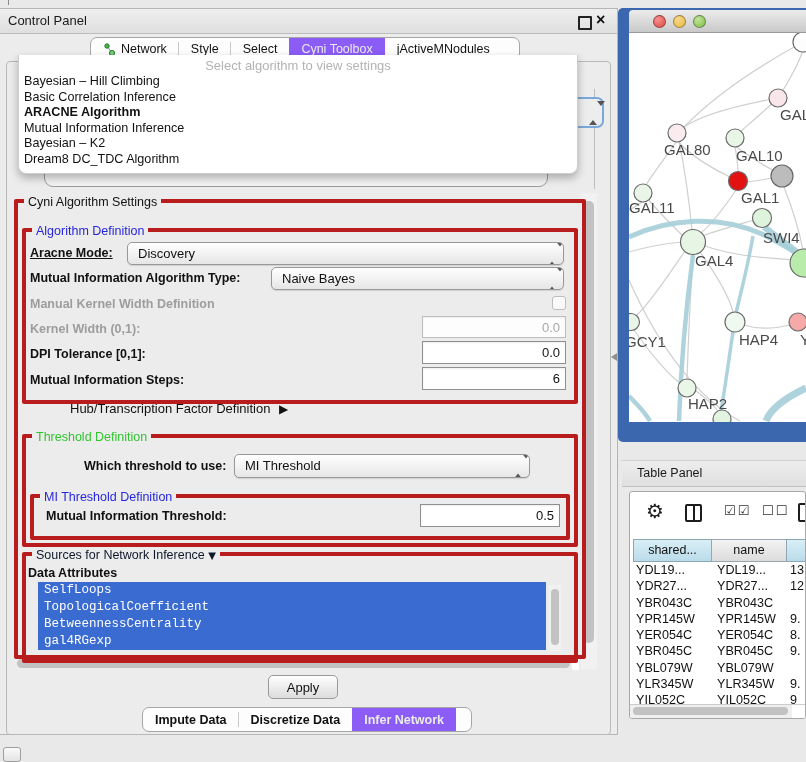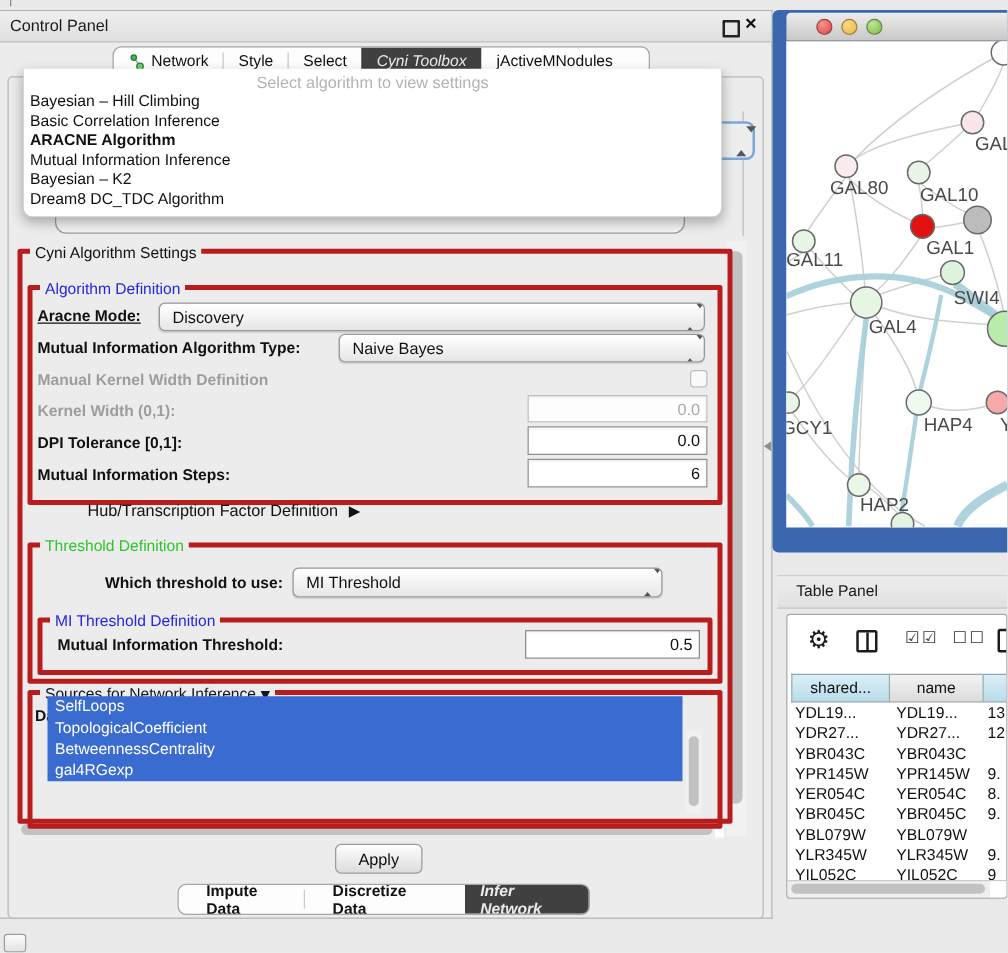--- a/index.html
+++ b/index.html
@@ -9,24 +9,24 @@
   
   #cp{left:0;top:8px;width:618px;height:727px;background:#ececec;border:1px solid #b5b5b5;border-left:none;box-sizing:border-box;}
   .cp-titlebar{left:0;top:0;width:100%;height:24px;background:linear-gradient(#efefef,#dfdfdf);border-bottom:1px solid #bdbdbd;}
   .cp-title{left:8px;top:4px;font-size:13px;color:#1a1a1a;}
   .float-btn{left:578px;top:7px;width:10px;height:10px;border:2px solid #222;border-radius:1px;}
   .close-btn{left:596px;top:2px;font-size:16px;font-weight:bold;color:#111;}
   
   .tabbar{left:90px;top:28px;width:428px;height:22px;background:#fdfdfd;border:1px solid #a6a6a6;border-radius:7px;display:flex;align-items:stretch;overflow:hidden;}
   .tab{display:flex;align-items:center;padding:0 12px;font-size:12.5px;color:#111;position:relative;}
   .tab .sep{position:absolute;right:0;top:4px;bottom:4px;width:1px;background:#c9c9c9;}
-  .tab.sel{background:#404040;color:#ebebeb;font-style:italic;}
+  .tab.sel{background:#8b5cf6;color:#ebebeb;}
   .tab svg{margin-right:5px;}
   .tabbar2{left:142px;top:698px;width:328px;height:23px;background:#fdfdfd;border:1px solid #a6a6a6;border-radius:7px;display:flex;overflow:hidden;}
-  .tabbar2 .tab{font-weight:bold;margin-left:10px;}
+  .tabbar2 .tab{font-weight:bold;}
   .tabbar2 .tab.sel{font-weight:bold;}
   
   .cp-body{left:6px;top:52px;width:605px;height:674px;background:#ececec;border:1px solid #b8b8b8;border-radius:4px;box-sizing:border-box;}
   
   .fs{position:absolute;border:4px solid #b91c1c;border-radius:2px;}
   .legend{position:absolute;top:-8px;left:6px;background:#ececec;padding:0 4px;font-size:12.5px;white-space:nowrap;}
   .legend.blue{color:#2626dd;}
   .legend.green{color:#2fc52f;}
   .lbl{position:absolute;font-weight:bold;font-size:12.5px;white-space:nowrap;}
   .lbl.dis{color:#9d9d9d;}
@@ -44,21 +44,21 @@
   .dropdown{left:18px;top:46px;width:560px;height:119px;background:#fff;border:1px solid #cdcdcd;border-top:none;
             border-radius:0 0 8px 8px;box-shadow:0 4px 9px rgba(0,0,0,.28);z-index:60;padding-top:2px;box-sizing:border-box;}
   .dd-prompt{text-align:center;color:#b3b3b3;font-size:13px;height:17px;line-height:17px;}
   .dd-item{font-size:12.6px;height:15.6px;line-height:15.6px;padding-left:5px;white-space:nowrap;}
   .dd-item.bold{font-weight:bold;}
   
   .sliver-bar{left:44px;top:150px;width:504px;height:28px;border:1px solid #9a9a9a;border-radius:0 0 9px 9px;background:#f3f3f3;z-index:5;box-sizing:border-box;}
   .sliver-combo{left:566px;top:88px;width:38px;height:31px;border:2px solid #7aa8dc;border-radius:7px;background:#ededed;z-index:5;box-sizing:border-box;}
   .sliver-line{left:594px;top:80px;width:1px;height:100px;background:#bdbdbd;z-index:4;}
   
-  .attr-list{left:38px;top:548px;width:508px;height:68px;background:#3a6bd0;overflow:hidden;}
+  .attr-list{left:38px;top:573px;width:508px;height:68px;background:#3a6bd0;overflow:hidden;font-family:Liberation Mono, monospace;}
   .attr-item{color:#fff;font-size:12.5px;height:17px;line-height:17px;padding-left:6px;white-space:nowrap;}
   
   .sb-track-v{background:#f1f1f1;}
   .sb-thumb{position:absolute;background:#c2c2c2;border-radius:5px;}
   
   .btn{left:268px;top:666px;width:70px;height:24px;border:1px solid #9a9a9a;border-radius:5px;
        background:linear-gradient(#fefefe,#dcdcdc);text-align:center;line-height:23px;font-size:13px;box-sizing:border-box;}
   
   #net{left:618px;top:8px;width:188px;height:434px;background:#3a67ad;border-radius:5px 0 0 5px;}
   .net-titlebar{left:11px;top:2px;width:177px;height:23px;background:linear-gradient(#ececec,#c9c9c9);border-radius:4px 0 0 0;border-bottom:1px solid #9a9a9a;box-sizing:border-box;}

